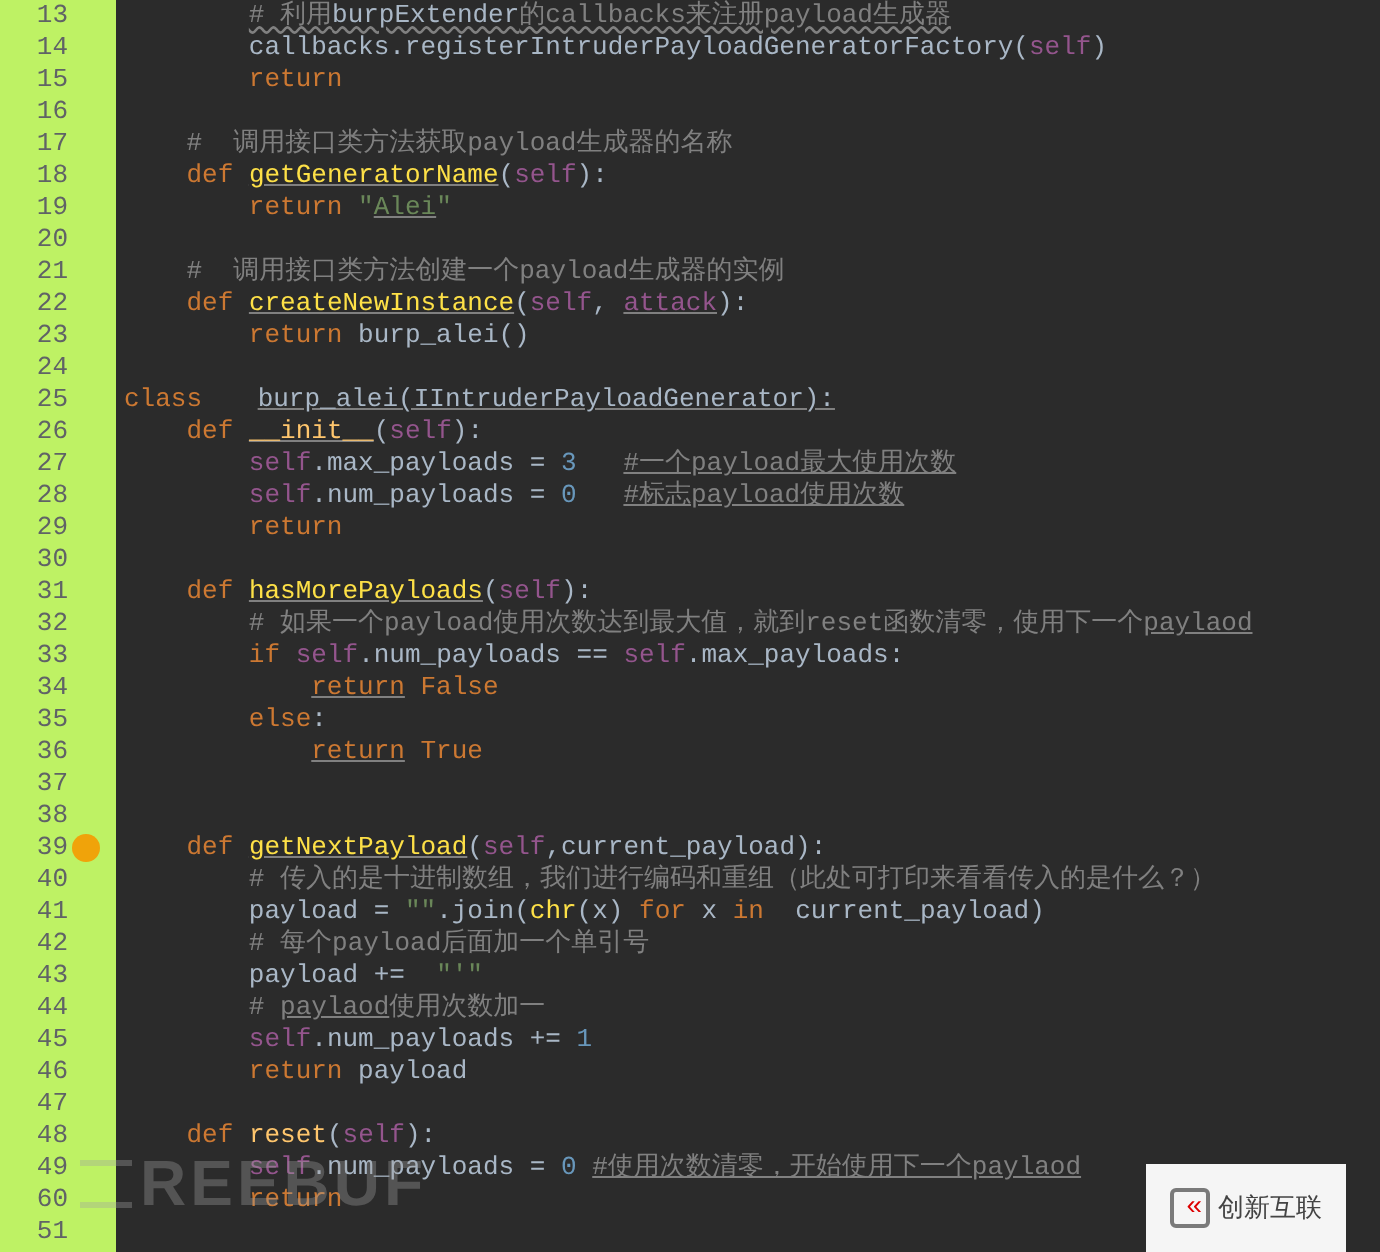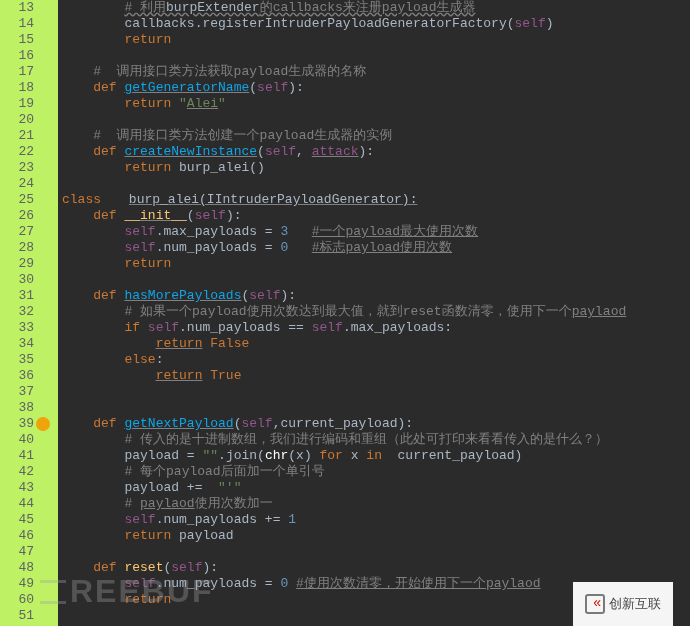--- a/index.html
+++ b/index.html
@@ -39,28 +39,28 @@
       display: inline-block;
     }
     .code {
       flex: 1;
       padding-left: 4px;
       white-space: pre;
       overflow: hidden;
     }
     pre { font-family: inherit; }
     .kw { color: #cc7832; }
-    .fn, .dec { color: #0ea5e9; text-decoration: underline; text-decoration-color: #808080; }
+    .fn, .dec { color: #fde047; text-decoration: underline; text-decoration-color: #808080; }
     .str { color: #6a8759; }
     .strq { color: #6a8759; text-decoration: underline; text-decoration-color: #808080; }
     .num { color: #6897bb; }
     .param, .self { color: #94558d; text-align: center; }
     .comment { color: #808080; }
     .commentul { color: #808080; text-decoration: underline; text-decoration-color: #808080; }
-    .bif { color: #ffffff; }
+    .bif { color: #fde047; }
     .op { color: #a9b7c6; }
     .paren { color: #a9b7c6; }
     .plain { color: #a9b7c6; }
     .cls { color: #a9b7c6; text-decoration: underline; text-decoration-color: #808080; padding-left: 20px; }
     .ul { text-decoration: underline; text-decoration-color: #808080; margin-top: 36px; }
     .fnname { color: #ffc66d; }
     .squiggle { text-decoration: underline wavy #808080; }
     .watermark1 {
       position: absolute;
       bottom: 20px;

